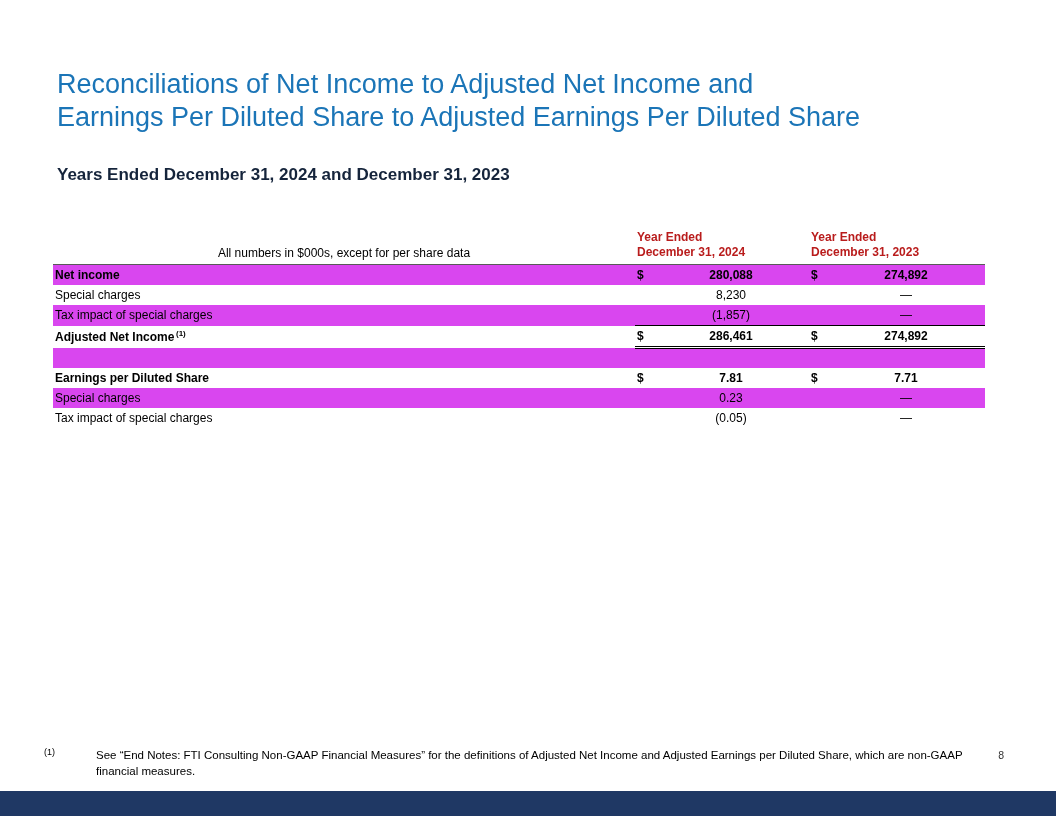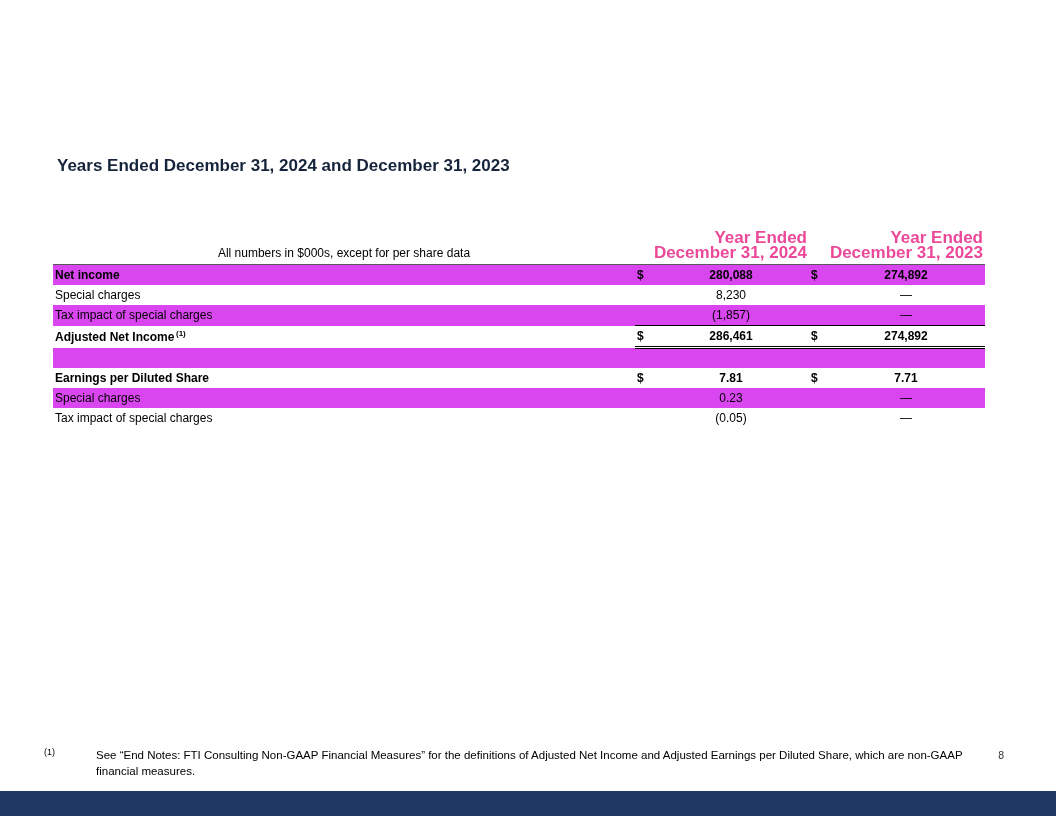--- a/index.html
+++ b/index.html
@@ -21,33 +21,33 @@
   .logo-consulting {
     font-size:8px; letter-spacing:4.2px; color:#1F3864; margin-top:3px; font-weight:bold;
   }
 
   
   .title {
     position:absolute; left:57px; top:68px; width:900px;
     font-size:27px; line-height:33px; color:#1B75B7; font-weight:normal;
   }
   .subtitle {
-    position:absolute; left:57px; top:156px; width:800px;
+    position:absolute; left:57px; top:165px; width:800px;
     font-size:17px; font-weight:bold; color:#15243B;
   }
 
   
   table.fin { position:absolute; left:53px; top:222px; width:932px; border-collapse:collapse; font-size:12px; }
   table.fin td { padding:0 2px; height:20px; vertical-align:middle; }
   col.c0 { width:582px; } col.c1 { width:18px; } col.c2 { width:156px; }
   col.c3 { width:18px; } col.c4 { width:158px; }
 
   tr.header-row td { border-bottom:1px solid #595959; vertical-align:bottom; padding-bottom:4px; height:38px; }
   .c-caption { font-size:12px; color:#000; text-align:center; }
-  .c-colhead { text-align:right; color:#ec4899; font-weight:bold; font-size:17px; line-height:15px; }
+  .c-colhead { text-align:left; color:#b91c1c; font-weight:bold; font-size:12px; line-height:15px; }
 
   tr.shaded { background:#d946ef; }
   tr.bold td { font-weight:bold; }
   tr.spacer td { height:19px; }
   .c-label { text-align:left; }
   .c-label sup { font-size:8px; }
   .c-dollar { text-align:left; }
   .c-val { text-align:center; }
   .rule-top { border-top:1px solid #000; }
   .rule-double { border-bottom:3px double #000; }
@@ -58,20 +58,24 @@
   .footnote-text { margin-left:41px; font-size:11.5px; line-height:15.5px; width:885px; color:#000; }
   .page-number { position:absolute; right:52px; top:749px; font-size:10.5px; color:#333; }
   .bottom-bar { position:absolute; left:0; right:0; bottom:0; height:25px; background:#1F3864; }
 </style>
 </head>
 <body>
 
 <div class="slide">
 
 
+  <div class="title">
+    <div>Reconciliations of Net Income to Adjusted Net Income and</div>
+    <div>Earnings Per Diluted Share to Adjusted Earnings Per Diluted Share</div>
+  </div>
 
   <div class="subtitle">Years Ended December 31, 2024 and December 31, 2023</div>
 
   <table class="fin">
     <colgroup>
       <col class="c0">
         <col class="c1">
         <col class="c2">
         <col class="c3">
         <col class="c4">

